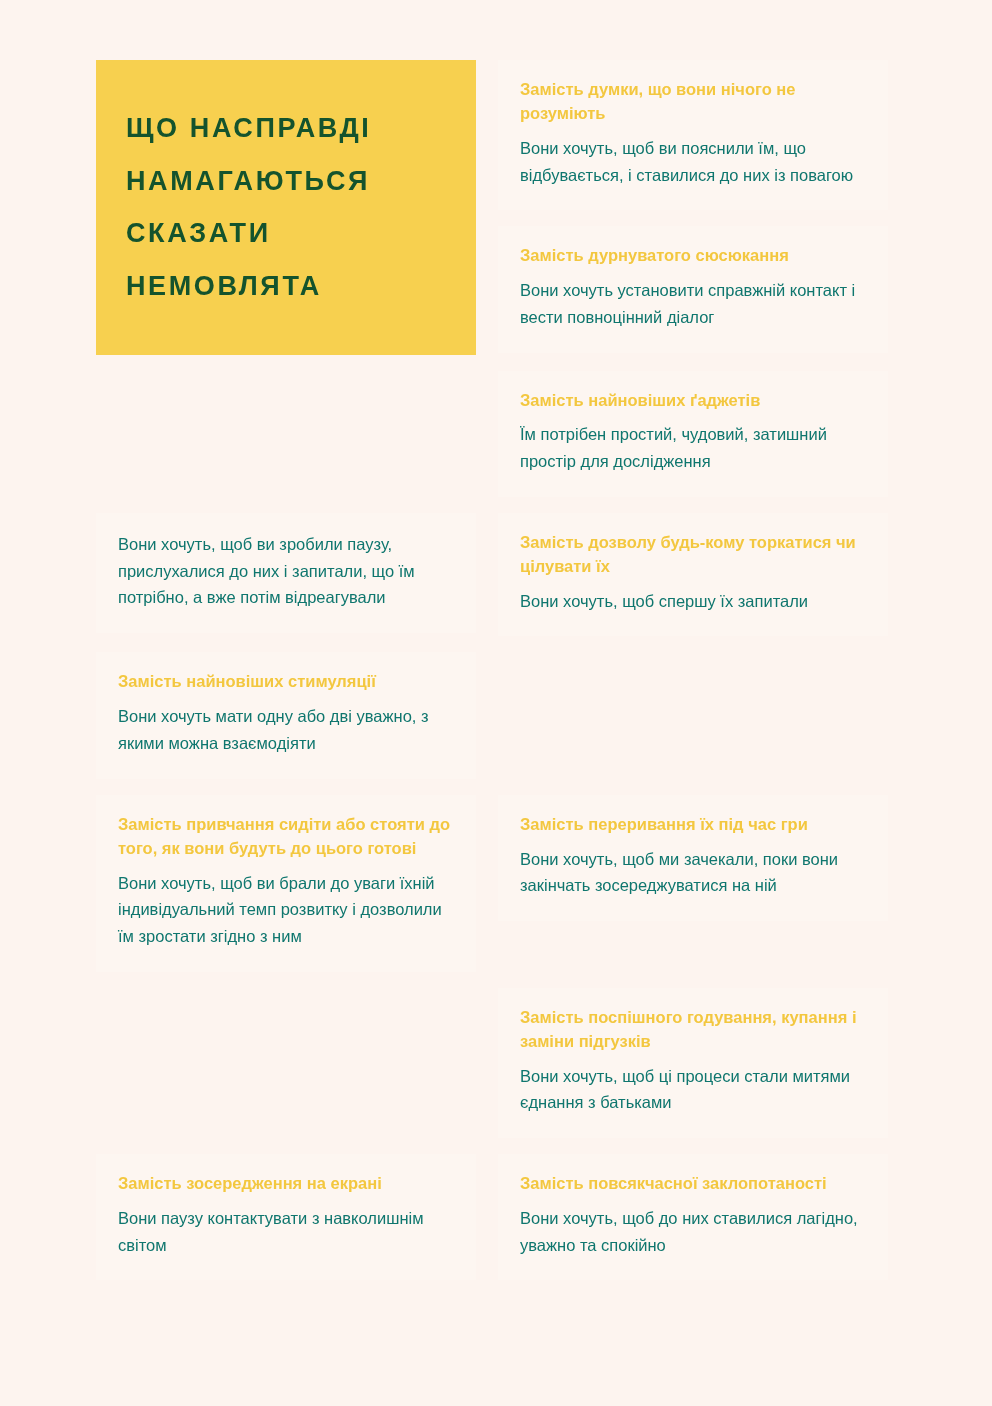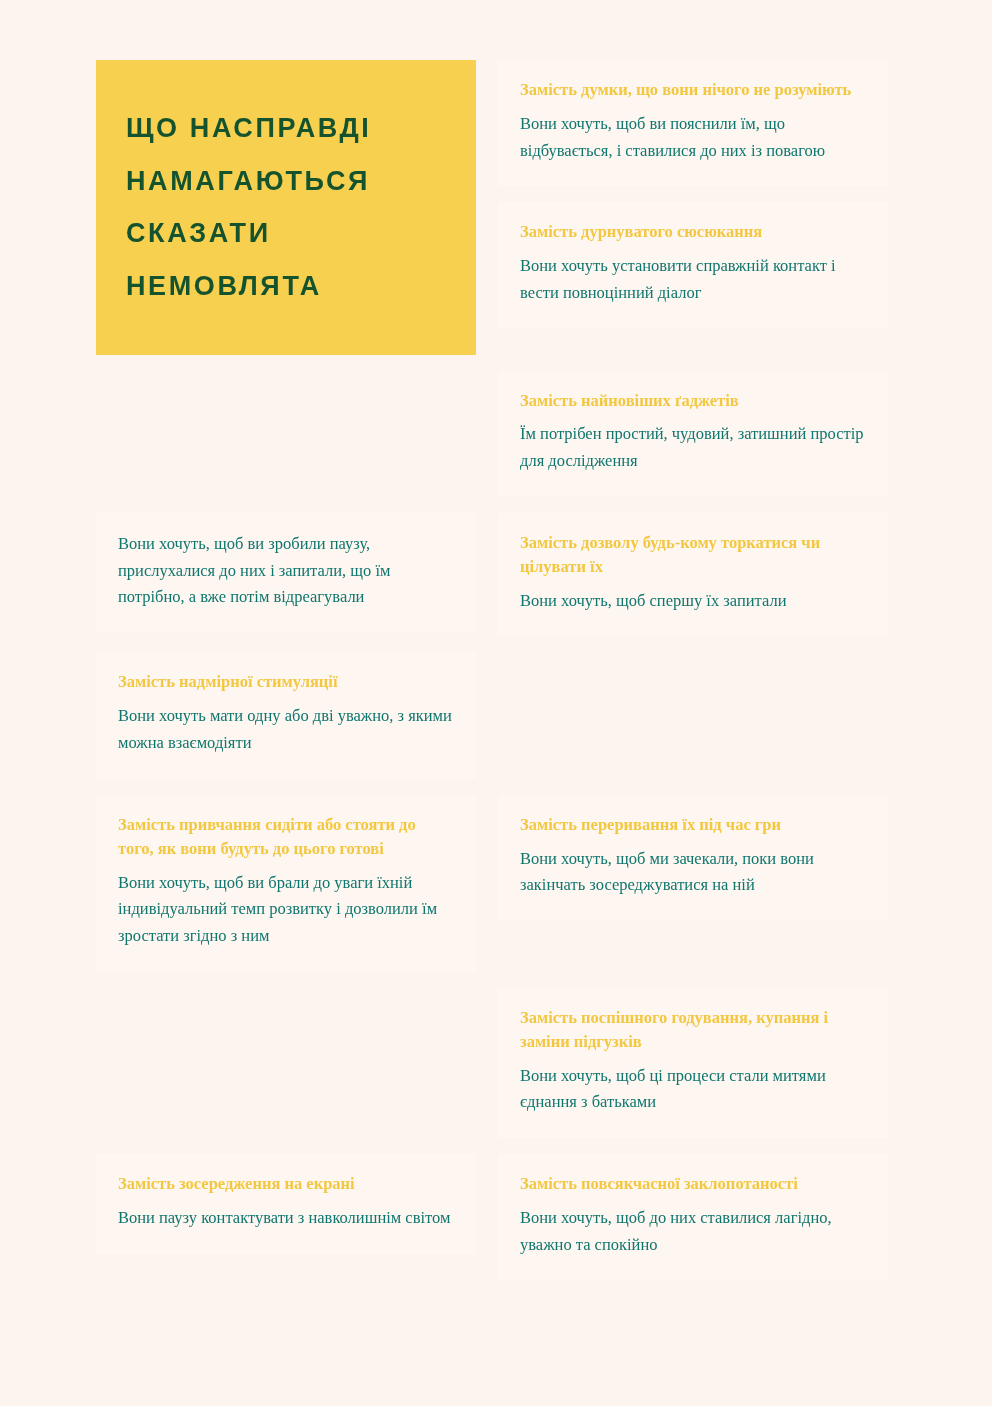--- a/index.html
+++ b/index.html
@@ -24,21 +24,20 @@
     display: grid;
     grid-template-columns: 380px 390px;
     column-gap: 22px;
     row-gap: 16px;
     align-items: start;
   }
   .cell {
     background: #fdf6f1;
     padding: 18px 22px 22px 22px;
     box-sizing: border-box;
-    font-family: Liberation Serif, serif;
   }
   .title-card {
     background: #f7d04f;
     padding: 42px 30px 42px 30px;
     box-sizing: border-box;
     min-height: 270px;
     display: flex;
     align-items: flex-start;
   }
   .title-card h1 {
@@ -107,21 +106,21 @@
 
     <div class="cell col-left">
       <p>Вони хочуть, щоб ви зробили паузу, прислухалися до них і запитали, що їм потрібно, а вже потім відреагували</p>
     </div>
     <div class="cell col-right">
       <h2>Замість дозволу будь-кому торкатися чи цілувати їх</h2>
       <p>Вони хочуть, щоб спершу їх запитали</p>
     </div>
 
     <div class="cell col-left">
-      <h2>Замість надмірної стимуляції</h2>
+      <h2>Замість найновіших стимуляції</h2>
       <p>Вони хочуть мати одну або дві уважно, з якими можна взаємодіяти</p>
     </div>
     <div class="cell col-left">
       <h2>Замість привчання сидіти або стояти до того, як вони будуть до цього готові</h2>
       <p>Вони хочуть, щоб ви брали до уваги їхній індивідуальний темп розвитку і дозволили їм зростати згідно з ним</p>
     </div>
 
     <div class="cell col-right">
       <h2>Замість переривання їх під час гри</h2>
       <p>Вони хочуть, щоб ми зачекали, поки вони закінчать зосереджуватися на ній</p>

